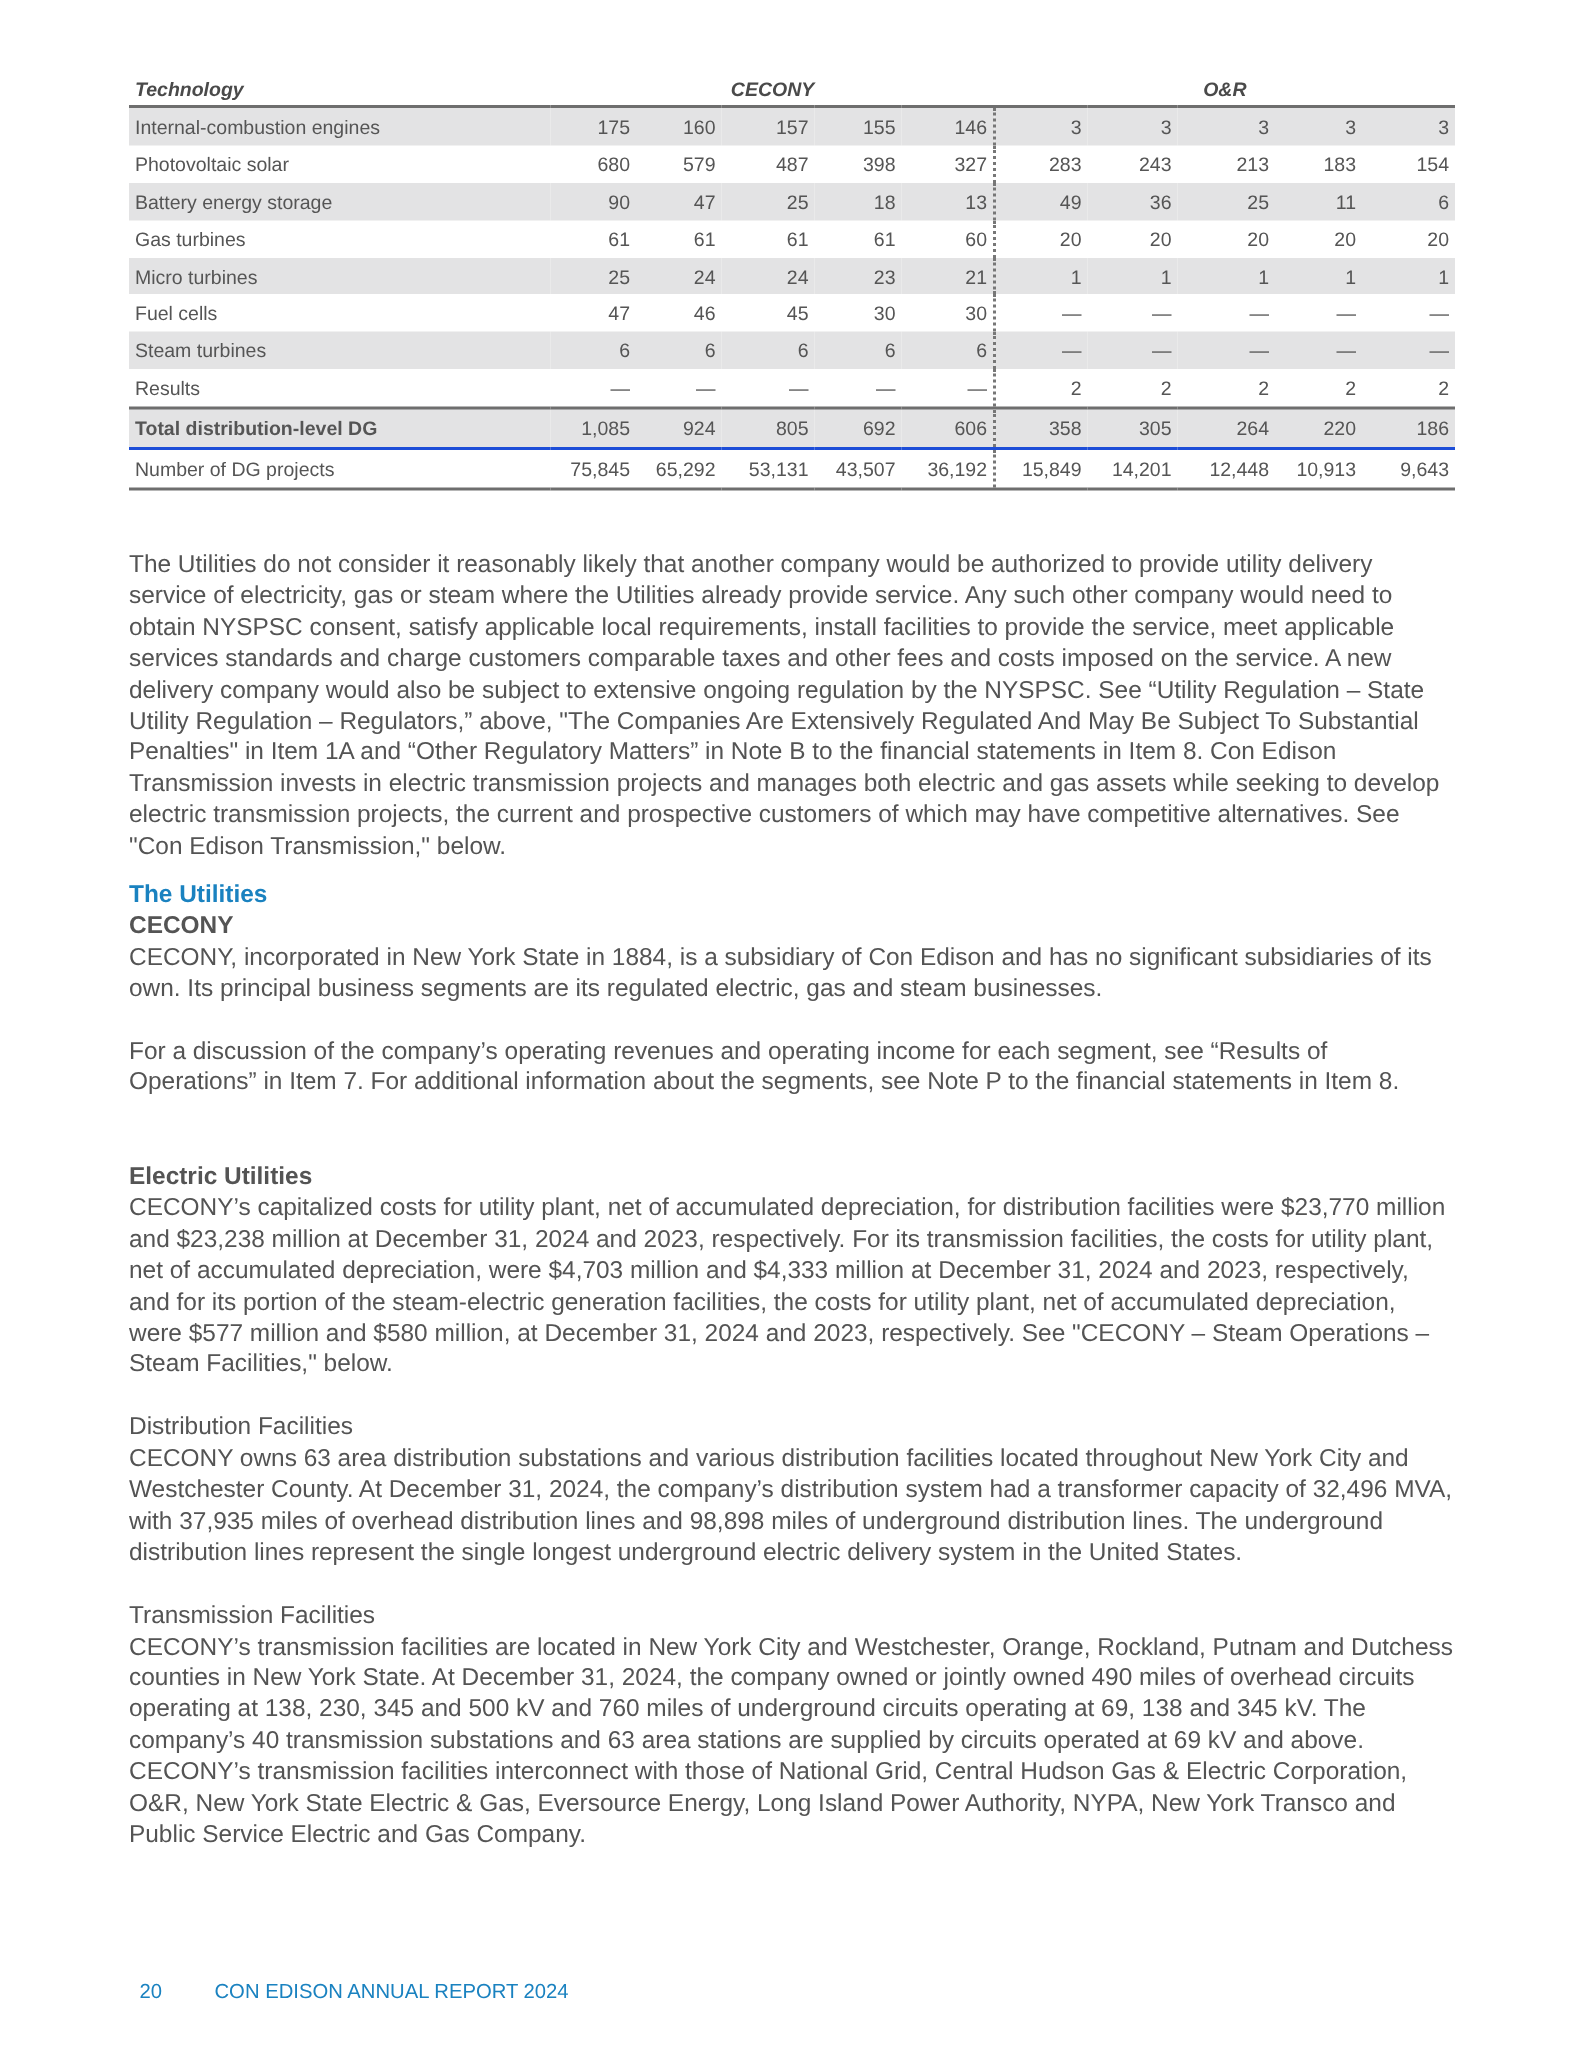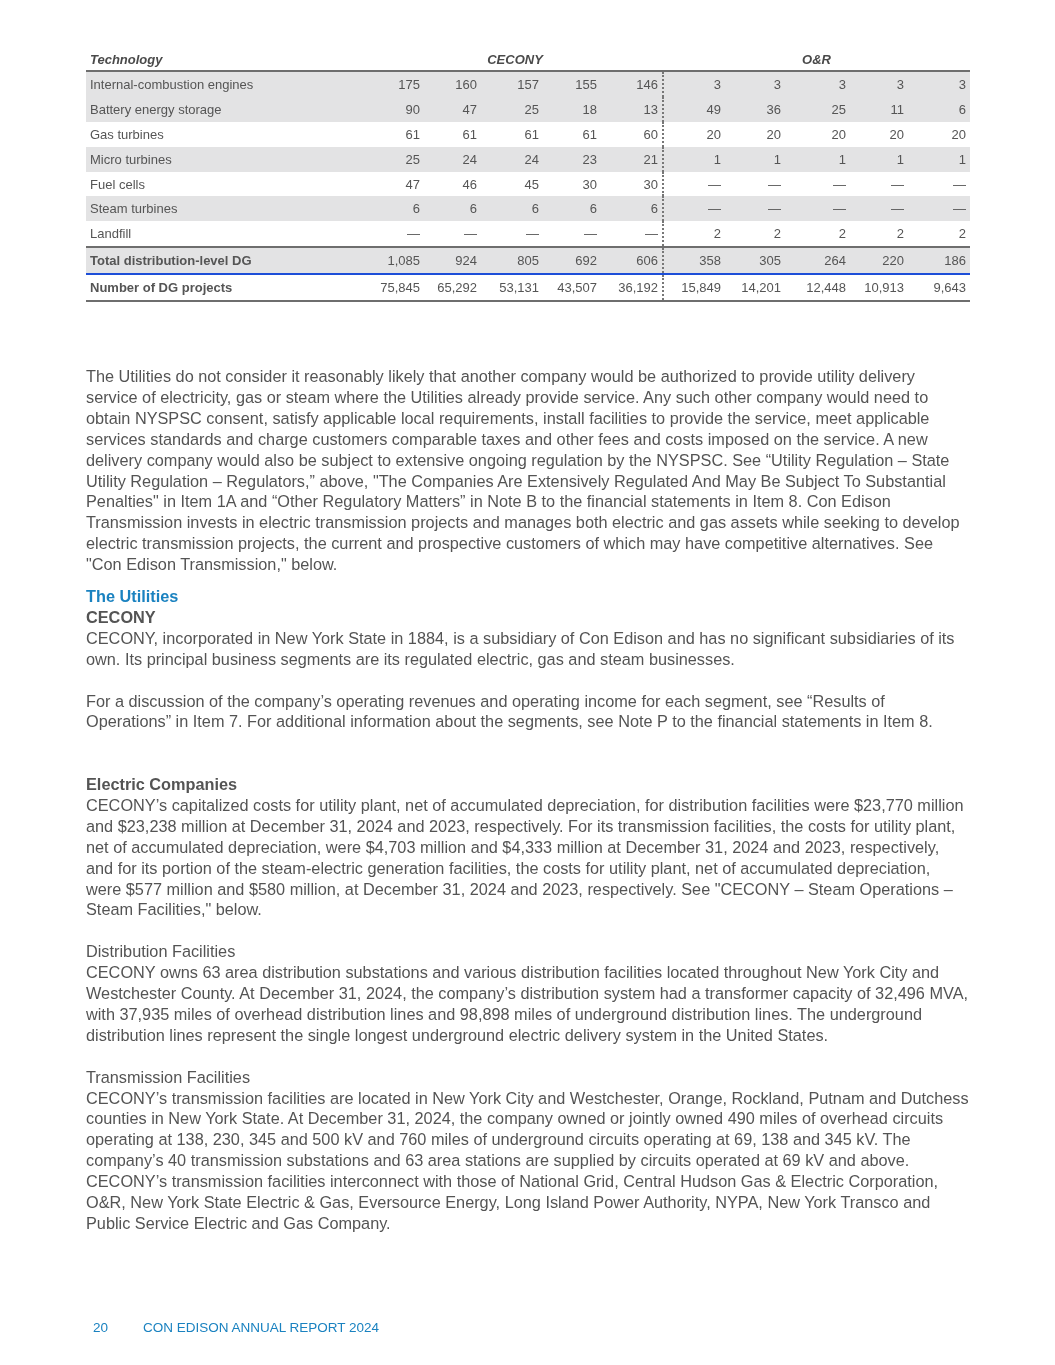--- a/index.html
+++ b/index.html
@@ -17,21 +17,21 @@
   table.dg th { font-weight: bold; color: #4a4a4a; }
   .col-label { width: 281px; text-align: left; padding-left: 4px !important; }
   .num { text-align: right; }
   tr.hdr1 th { height: 22px; border-bottom: 2px solid #6e6e6e; font-size: 13px; font-style: italic; }
   tr.hdr1 th.grp { text-align: center; }
   tr.hdr2 th { height: 24px; border-bottom: 2px solid #6e6e6e; }
   tr.hdr2 th.italic { font-style: italic; text-align: left; }
   tr.shade td { background: #e3e3e4; }
   tr.total td { background: #e3e3e4; font-weight: bold; border-top: 2px solid #6e6e6e; border-bottom: 2px solid #1d4ed8; }
   tr.total td.num { font-weight: normal; }
-  tr.projects td { font-weight: bold; border-bottom: 2px solid #6e6e6e; }
+  tr.projects td { font-weight: normal; border-bottom: 2px solid #6e6e6e; }
   tr.projects td.num { font-weight: normal; }
   td.divider, th.divider { border-right: 2px dotted #777777; }
 
   .body-text { font-size: 16.3px; line-height: 20.9px; color: #545454; margin: 0; }
   .para1 { position: absolute; top: 318px; left: 0; width: 884px; }
   .h-blue { color: #1a82c0; font-weight: bold; font-size: 16.3px; line-height: 20.9px; margin: 0; }
   .h-blue.ital { font-style: italic; }
   .h-gray { color: #545454; font-weight: bold; font-size: 16.3px; line-height: 20.9px; margin: 0; }
   .sub-plain { color: #545454; font-size: 16.3px; line-height: 20.9px; margin: 0; }
   .blk { position: absolute; left: 0; width: 884px; }
@@ -71,20 +71,33 @@
           <td class="num">160</td>
           <td class="num">157</td>
           <td class="num">155</td>
           <td class="num divider">146</td>
           <td class="num">3</td>
           <td class="num">3</td>
           <td class="num">3</td>
           <td class="num">3</td>
           <td class="num">3</td>
         </tr>
+        <tr>
+          <td class="col-label">Photovoltaic solar</td>
+          <td class="num">680</td>
+          <td class="num">579</td>
+          <td class="num">487</td>
+          <td class="num">398</td>
+          <td class="num divider">327</td>
+          <td class="num">283</td>
+          <td class="num">243</td>
+          <td class="num">213</td>
+          <td class="num">183</td>
+          <td class="num">154</td>
+        </tr>
         <tr class="shade">
           <td class="col-label">Battery energy storage</td>
           <td class="num">90</td>
           <td class="num">47</td>
           <td class="num">25</td>
           <td class="num">18</td>
           <td class="num divider">13</td>
           <td class="num">49</td>
           <td class="num">36</td>
           <td class="num">25</td>
@@ -137,21 +150,21 @@
           <td class="num">6</td>
           <td class="num">6</td>
           <td class="num divider">6</td>
           <td class="num">—</td>
           <td class="num">—</td>
           <td class="num">—</td>
           <td class="num">—</td>
           <td class="num">—</td>
         </tr>
         <tr>
-          <td class="col-label">Landfill</td>
+          <td class="col-label">Results</td>
           <td class="num">—</td>
           <td class="num">—</td>
           <td class="num">—</td>
           <td class="num">—</td>
           <td class="num divider">—</td>
           <td class="num">2</td>
           <td class="num">2</td>
           <td class="num">2</td>
           <td class="num">2</td>
           <td class="num">2</td>
@@ -188,21 +201,21 @@
   <p class="body-text para1">The Utilities do not consider it reasonably likely that another company would be authorized to provide utility delivery service of electricity, gas or steam where the Utilities already provide service. Any such other company would need to obtain NYSPSC consent, satisfy applicable local requirements, install facilities to provide the service, meet applicable services standards and charge customers comparable taxes and other fees and costs imposed on the service. A new delivery company would also be subject to extensive ongoing regulation by the NYSPSC. See “Utility Regulation – State Utility Regulation – Regulators,” above, "The Companies Are Extensively Regulated And May Be Subject To Substantial Penalties" in Item 1A and “Other Regulatory Matters” in Note B to the financial statements in Item 8. Con Edison Transmission invests in electric transmission projects and manages both electric and gas assets while seeking to develop electric transmission projects, the current and prospective customers of which may have competitive alternatives. See "Con Edison Transmission," below.</p>
 
   <div class="blk" style="top:538px;">
     <p class="h-blue">The Utilities</p>
     <p class="h-gray">CECONY</p>
     <p class="body-text">CECONY, incorporated in New York State in 1884, is a subsidiary of Con Edison and has no significant subsidiaries of its own. Its principal business segments are its regulated electric, gas and steam businesses.</p>
     <p class="body-text" style="margin-top:20.9px;">For a discussion of the company’s operating revenues and operating income for each segment, see “Results of Operations” in Item 7. For additional information about the segments, see Note P to the financial statements in Item 8.</p>
   </div>
 
   <div class="blk" style="top:726px;">
-    <p class="h-gray">Electric Companies</p>
+    <p class="h-gray">Electric Utilities</p>
     <p class="body-text">CECONY’s capitalized costs for utility plant, net of accumulated depreciation, for distribution facilities were $23,770 million and $23,238 million at December 31, 2024 and 2023, respectively. For its transmission facilities, the costs for utility plant, net of accumulated depreciation, were $4,703 million and $4,333 million at December 31, 2024 and 2023, respectively, and for its portion of the steam-electric generation facilities, the costs for utility plant, net of accumulated depreciation, were $577 million and $580 million, at December 31, 2024 and 2023, respectively. See "CECONY – Steam Operations – Steam Facilities," below.</p>
 
     <p class="sub-plain" style="margin-top:20.9px;">Distribution Facilities</p>
     <p class="body-text">CECONY owns 63 area distribution substations and various distribution facilities located throughout New York City and Westchester County. At December 31, 2024, the company’s distribution system had a transformer capacity of 32,496 MVA, with 37,935 miles of overhead distribution lines and 98,898 miles of underground distribution lines. The underground distribution lines represent the single longest underground electric delivery system in the United States.</p>
 
     <p class="sub-plain" style="margin-top:20.9px;">Transmission Facilities</p>
     <p class="body-text">CECONY’s transmission facilities are located in New York City and Westchester, Orange, Rockland, Putnam and Dutchess counties in New York State. At December 31, 2024, the company owned or jointly owned 490 miles of overhead circuits operating at 138, 230, 345 and 500 kV and 760 miles of underground circuits operating at 69, 138 and 345 kV. The company’s 40 transmission substations and 63 area stations are supplied by circuits operated at 69 kV and above. CECONY’s transmission facilities interconnect with those of National Grid, Central Hudson Gas &amp; Electric Corporation, O&amp;R, New York State Electric &amp; Gas, Eversource Energy, Long Island Power Authority, NYPA, New York Transco and Public Service Electric and Gas Company.</p>
   </div>
 </div>
 

